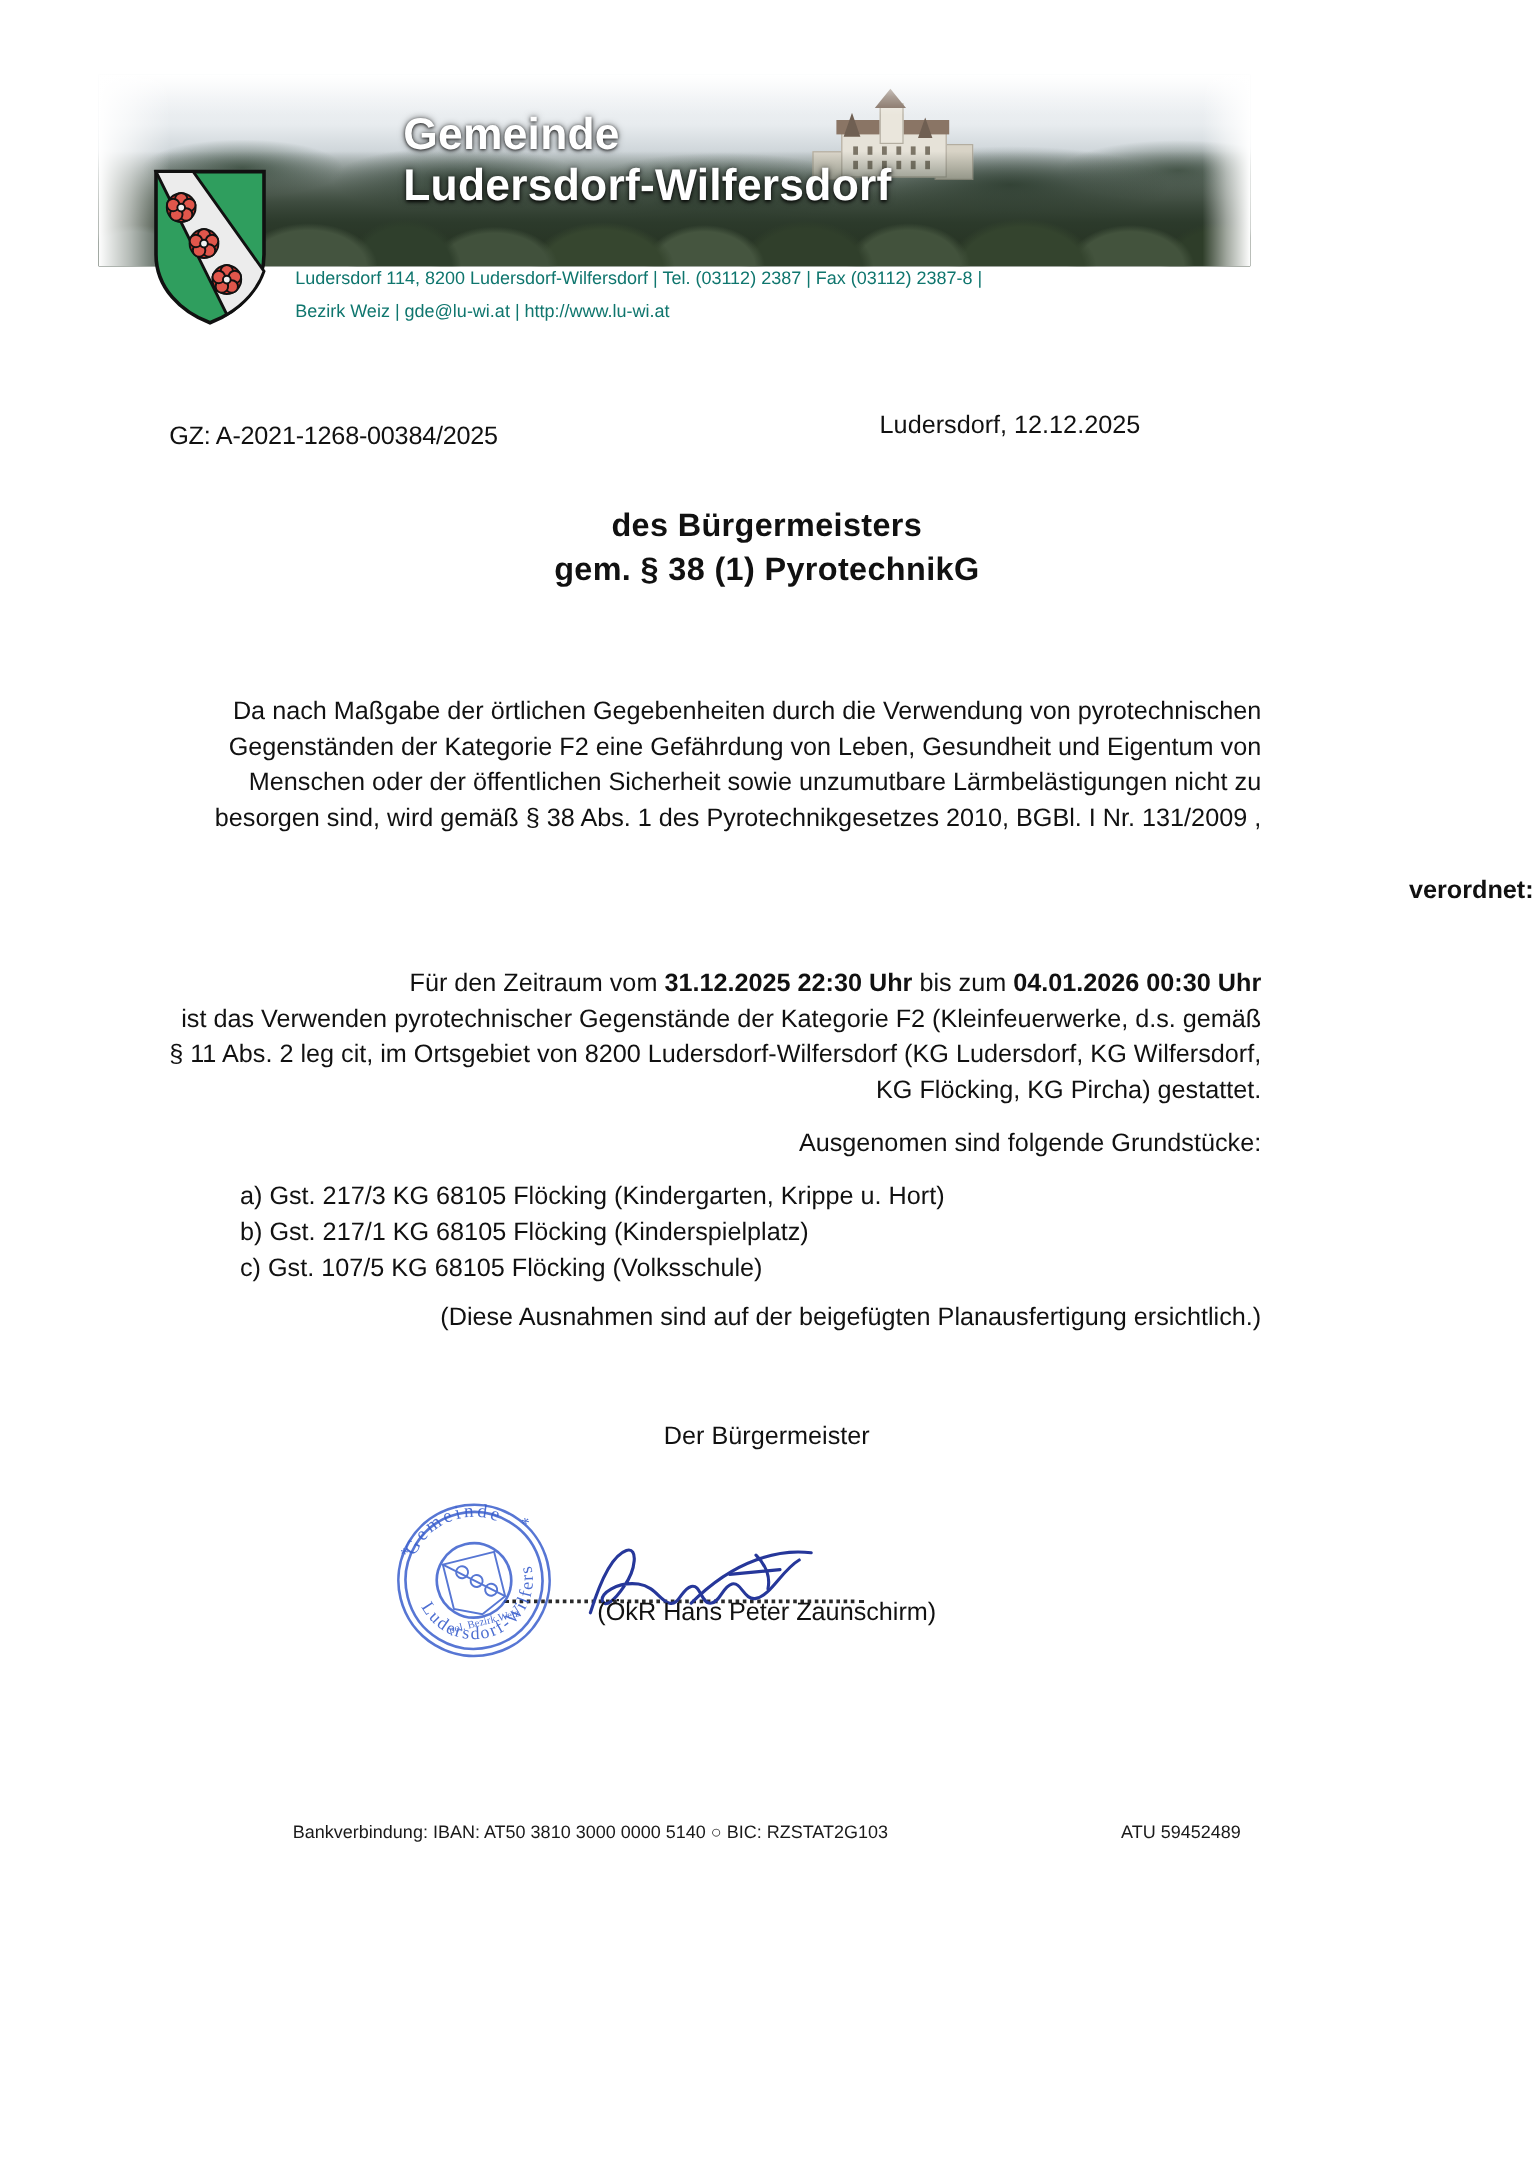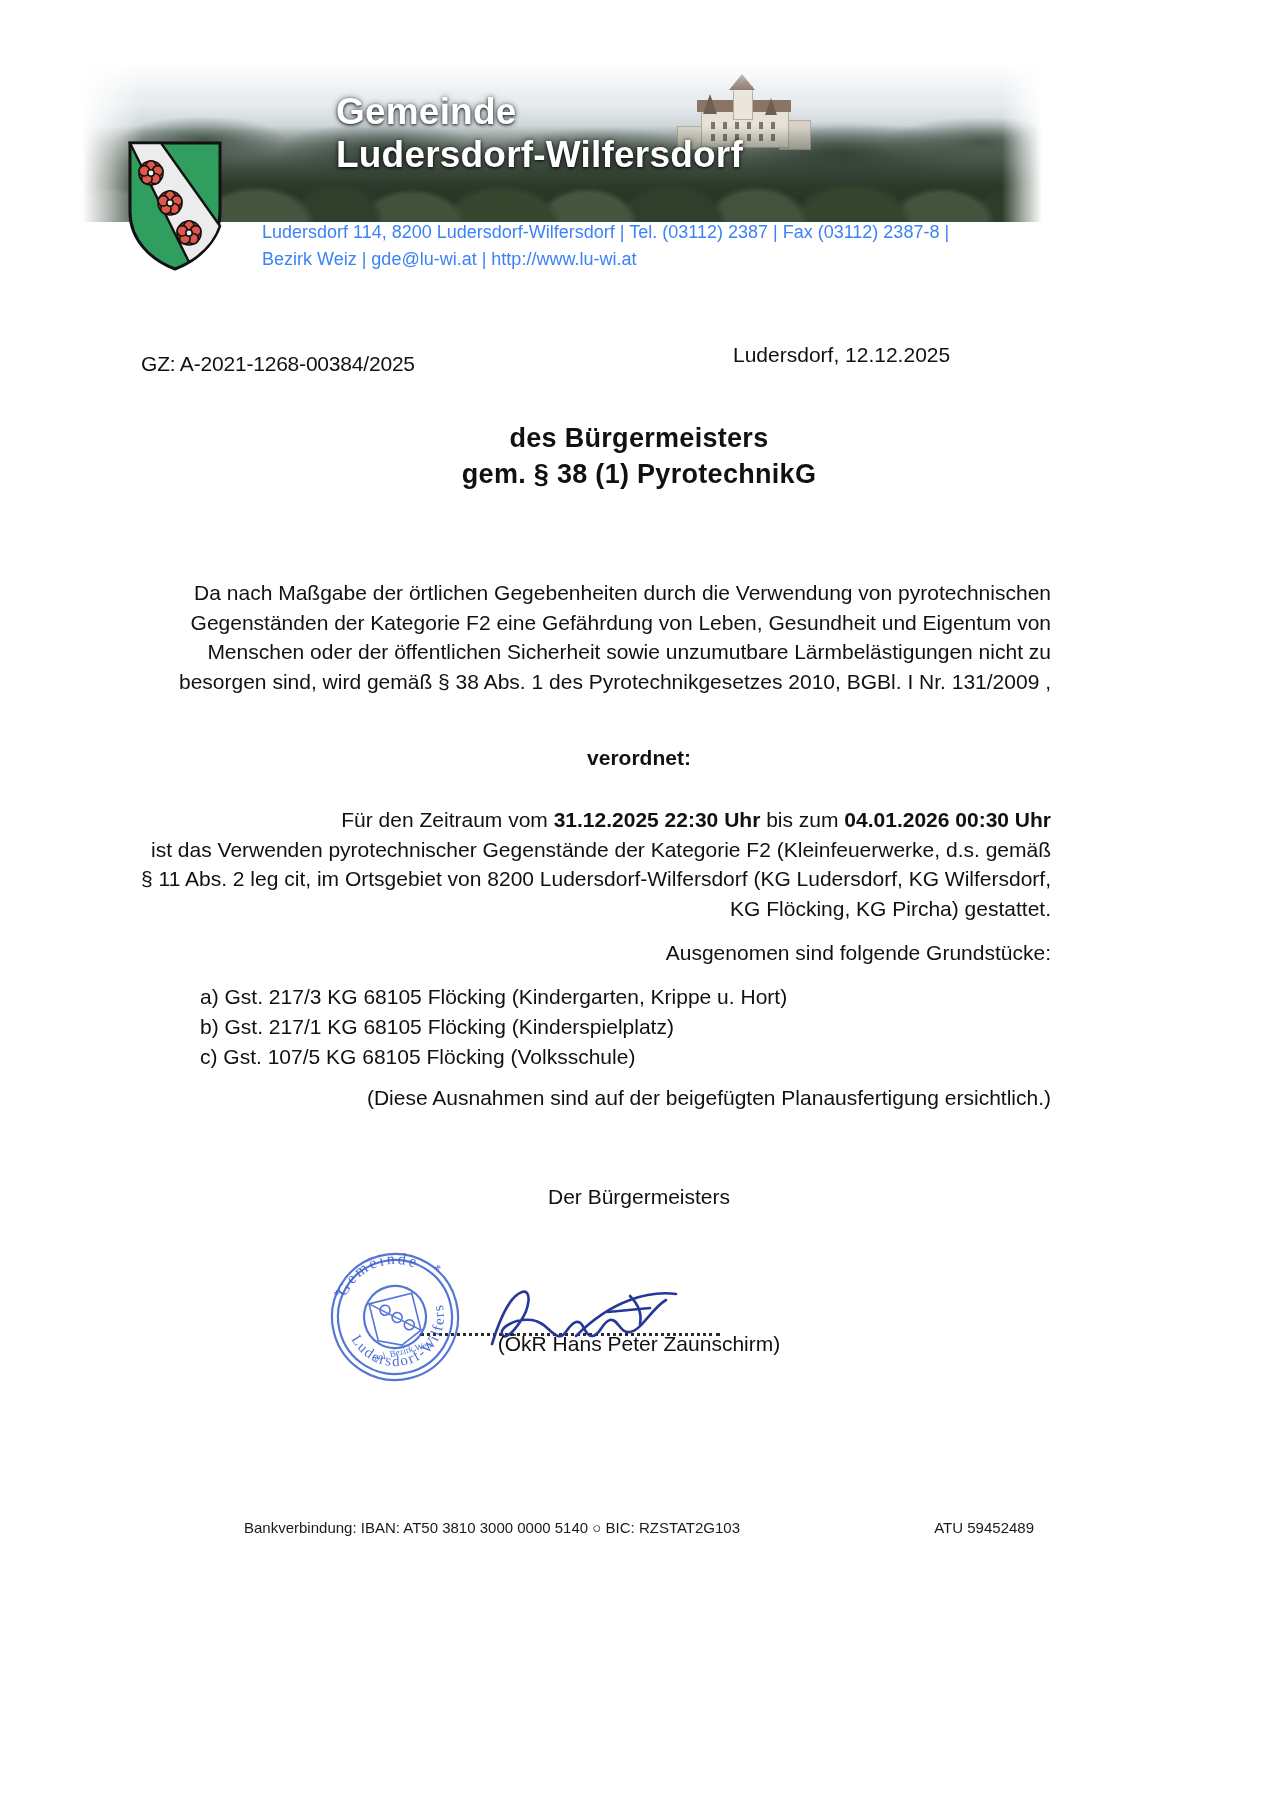--- a/index.html
+++ b/index.html
@@ -76,42 +76,42 @@
     text-shadow:0 1px 3px rgba(0,0,0,.85), 0 0 6px rgba(0,0,0,.5);
   }
 
   
   .crest{position:absolute;left:127px;top:140px;width:96px;height:132px;}
   .crest svg{display:block;}
 
   
   .contact{
     position:absolute;left:246px;top:219px;width:800px;
-    font-size:18px;line-height:27px;color:#3b82f6;margin-left:16px;
+    font-size:15px;line-height:27px;color:#0f766e;
   }
 
   
   .gz{position:absolute;left:141px;top:352px;font-size:21px;font-weight:normal;letter-spacing:-.2px;}
   .place-date{position:absolute;left:733px;top:343px;font-size:21px;}
 
   
   .doc-title{
     position:absolute;left:0;top:420px;width:1278px;text-align:center;
     font-size:27px;font-weight:bold;line-height:36px;letter-spacing:.3px;
   }
 
   
   .body-para{
     position:absolute;left:141px;width:910px;
     font-size:21px;line-height:29.5px;text-align:right;
   }
   #p-intro{top:578px;}
   .verordnet{
-    position:absolute;left:0;top:730px;width:1278px;text-align:center;
-    font-size:21px;font-weight:bold;margin-top:16px;
+    position:absolute;left:0;top:730px;width:1278px;text-align:right;
+    font-size:21px;font-weight:bold;
   }
   #p-zeitraum{top:805px;}
   #p-ausgenommen{top:938px;}
   .parcels{
     position:absolute;left:200px;top:982px;width:860px;
     font-size:21px;line-height:30px;
   }
   #p-hinweis{top:1083px;}
 
   .bm-label{
@@ -245,21 +245,21 @@
   <div class="body-para" id="p-ausgenommen">Ausgenomen sind folgende Grundstücke:</div>
 
   <div class="parcels">
     <div>a) Gst. 217/3 KG 68105 Flöcking (Kindergarten, Krippe u. Hort)</div>
     <div>b) Gst. 217/1 KG 68105 Flöcking (Kinderspielplatz)</div>
     <div>c) Gst. 107/5 KG 68105 Flöcking (Volksschule)</div>
   </div>
 
   <div class="body-para" id="p-hinweis">(Diese Ausnahmen sind auf der beigefügten Planausfertigung ersichtlich.)</div>
 
-  <div class="bm-label">Der Bürgermeisters</div>
+  <div class="bm-label">Der Bürgermeister</div>
 
   <div class="sig-area">
     <div class="dots"></div>
   </div>
 
   <div class="stamp">
     <svg width="160" height="150" viewBox="0 0 160 150">
       <g transform="rotate(-14 80 75)" fill="none" stroke="#3a5fcd" stroke-width="2.2" opacity="0.85">
         <circle cx="80" cy="75" r="63"></circle>
         <circle cx="80" cy="75" r="57"></circle>

